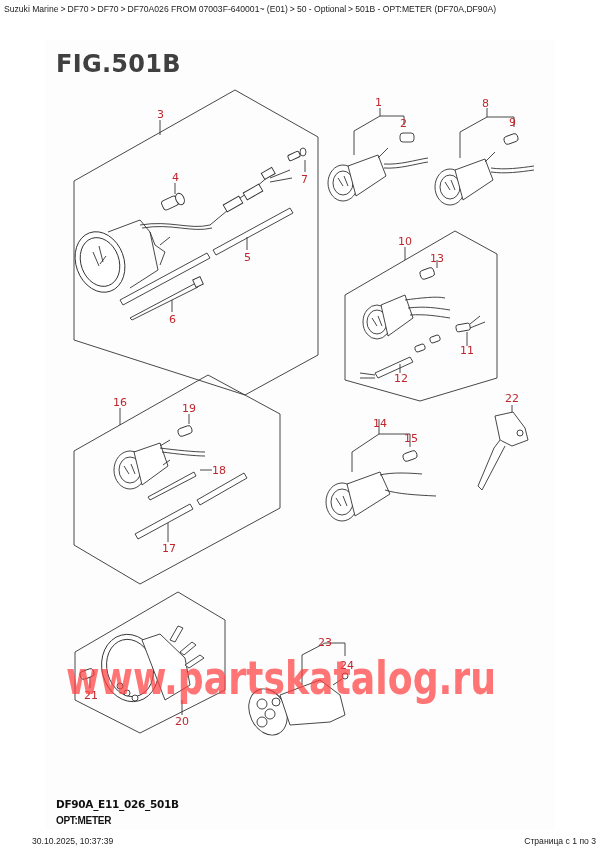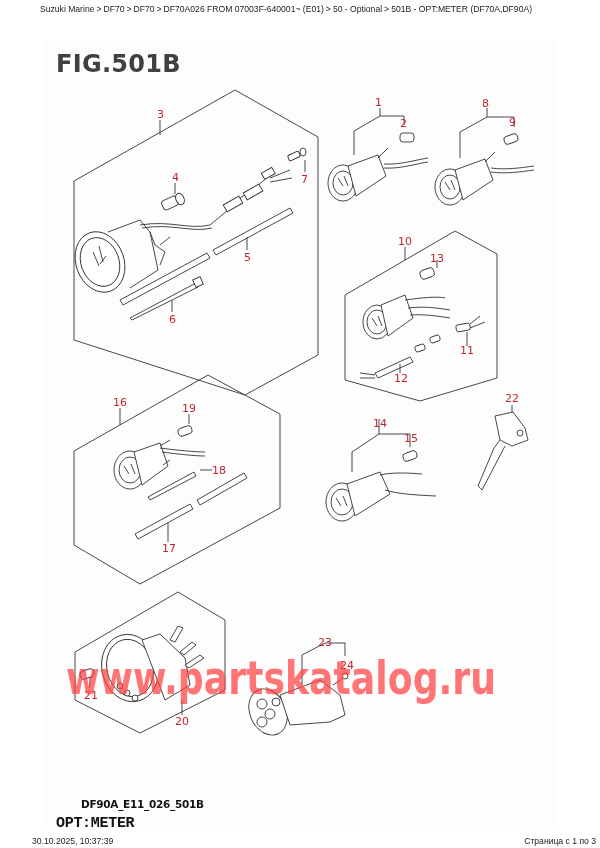--- a/index.html
+++ b/index.html
@@ -1,23 +1,23 @@
 <!DOCTYPE html>
 <html><head>
 <meta charset="utf-8">
 <style>
   html, body { margin:0; padding:0; background:#ffffff; }
   body { width:600px; height:848px; position:relative; overflow:hidden; font-family:"Liberation Sans", sans-serif; }
-  .breadcrumb { position:absolute; left:4px; top:4px; font-size:8.6px; color:#222; white-space:nowrap;margin-left:36px; }
+  .breadcrumb { position:absolute; left:4px; top:4px; font-size:8.6px; color:#222; white-space:nowrap; }
   .breadcrumb span.sep { margin:0 2px; }
   .panel { position:absolute; left:45px; top:40px; width:510px; height:790px; background:#fdfdfd; }
   .fig-title { position:absolute; left:56px; top:50px; font-size:24px; font-weight:bold; color:#404040; letter-spacing:0.3px; font-family:"DejaVu Sans", sans-serif; }
   .diagram { position:absolute; left:0; top:0; width:600px; height:848px; }
-  .code { position:absolute; left:56px; top:798px; font-size:10.5px; font-weight:bold; color:#111; font-family:"DejaVu Sans", sans-serif; letter-spacing:-0.3px;margin-left:25px;}
-  .subtitle { position:absolute; left:56px; top:815px; font-size:15px; font-weight:bold; color:#111; font-family:Liberation Mono, monospace; letter-spacing:-0.3px;}
+  .code { position:absolute; left:56px; top:798px; font-size:10.5px; font-weight:bold; color:#111; font-family:"DejaVu Sans", sans-serif; letter-spacing:-0.3px;}
+  .subtitle { position:absolute; left:56px; top:815px; font-size:10px; font-weight:bold; color:#111; font-family:Liberation Sans, sans-serif; letter-spacing:-0.3px;}
   .footer-left { position:absolute; left:4px; top:836px; font-size:8.6px; color:#222;margin-left:28px; }
   .footer-right { position:absolute; right:4px; top:836px; font-size:8.6px; color:#222; }
   .callout { font-family:"DejaVu Sans", sans-serif; font-size:11px; fill:#c0272d; }
   .ln { stroke:#333; stroke-width:0.9; fill:none; }
   .part { stroke:#333; stroke-width:0.9; fill:#fff; }
   .watermark { font-family:"DejaVu Sans", sans-serif; font-weight:bold; font-size:46px; fill:#ff4040; fill-opacity:0.72; }
 </style>
 </head>
 <body>
 

